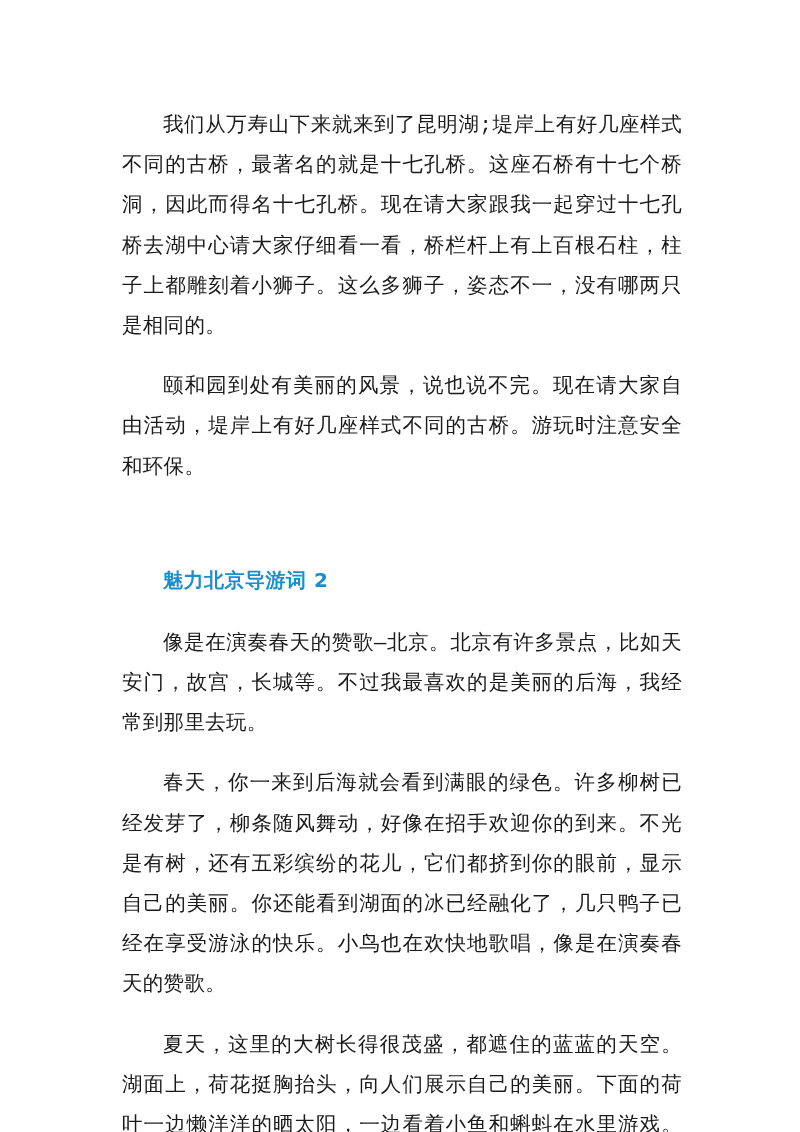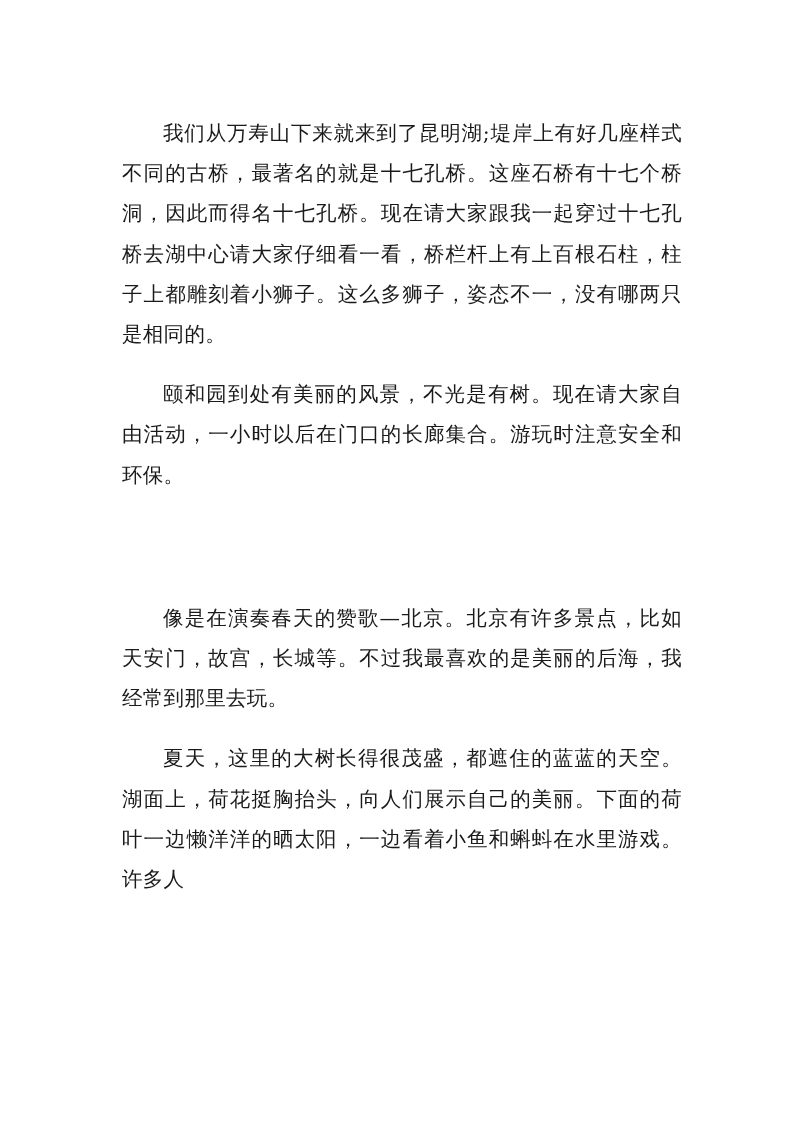--- a/index.html
+++ b/index.html
@@ -18,47 +18,50 @@
       left: 122px;
       top: 98px;
       width: 560px;
       font-family: "DejaVu Serif", "Liberation Serif", serif;
       color: #1a1a1a;
       font-size: 20.5px;
       line-height: 40.2px;
       letter-spacing: 0.3px;
     }
     .para {
-      margin: 15px 0 20px 0;
+      margin: 8px 0 20px 0;
       text-indent: 41px;
       text-align: justify;
       word-break: break-all;
+      font-family: Liberation Mono, monospace;
     }
     .heading {
       margin: 0;
       padding-left: 41px;
       font-family: "DejaVu Sans", "Liberation Sans", sans-serif;
       font-weight: bold;
       font-size: 20px;
       color: #1a8fd0;
       line-height: 40px;
       letter-spacing: 0.5px;
     }
     .section-gap-1 { height: 52px; }
     .section-gap-2 { height: 16px; }
   </style>
 </head>
 <body>
 
 <div class="page">
   <div>
     <p class="para">我们从万寿山下来就来到了昆明湖;堤岸上有好几座样式不同的古桥，最著名的就是十七孔桥。这座石桥有十七个桥洞，因此而得名十七孔桥。现在请大家跟我一起穿过十七孔桥去湖中心请大家仔细看一看，桥栏杆上有上百根石柱，柱子上都雕刻着小狮子。这么多狮子，姿态不一，没有哪两只是相同的。</p>
-    <p class="para">颐和园到处有美丽的风景，不光是有树。现在请大家自由活动，一小时以后在门口的长廊集合。游玩时注意安全和环保。</p>
+    <p class="para">颐和园到处有美丽的风景，说也说不完。现在请大家自由活动，堤岸上有好几座样式不同的古桥。游玩时注意安全和环保。</p>
   </div>
 
   <div class="section-gap-1"></div>
 
   <div>
+    <h2 class="heading">魅力北京导游词 2</h2>
     <div class="section-gap-2"></div>
     <p class="para">像是在演奏春天的赞歌—北京。北京有许多景点，比如天安门，故宫，长城等。不过我最喜欢的是美丽的后海，我经常到那里去玩。</p>
+    <p class="para">春天，你一来到后海就会看到满眼的绿色。许多柳树已经发芽了，柳条随风舞动，好像在招手欢迎你的到来。不光是有树，还有五彩缤纷的花儿，它们都挤到你的眼前，显示自己的美丽。你还能看到湖面的冰已经融化了，几只鸭子已经在享受游泳的快乐。小鸟也在欢快地歌唱，像是在演奏春天的赞歌。</p>
     <p class="para">夏天，这里的大树长得很茂盛，都遮住的蓝蓝的天空。湖面上，荷花挺胸抬头，向人们展示自己的美丽。下面的荷叶一边懒洋洋的晒太阳，一边看着小鱼和蝌蚪在水里游戏。许多人</p>
   </div>
 </div>
 
 </body></html>

